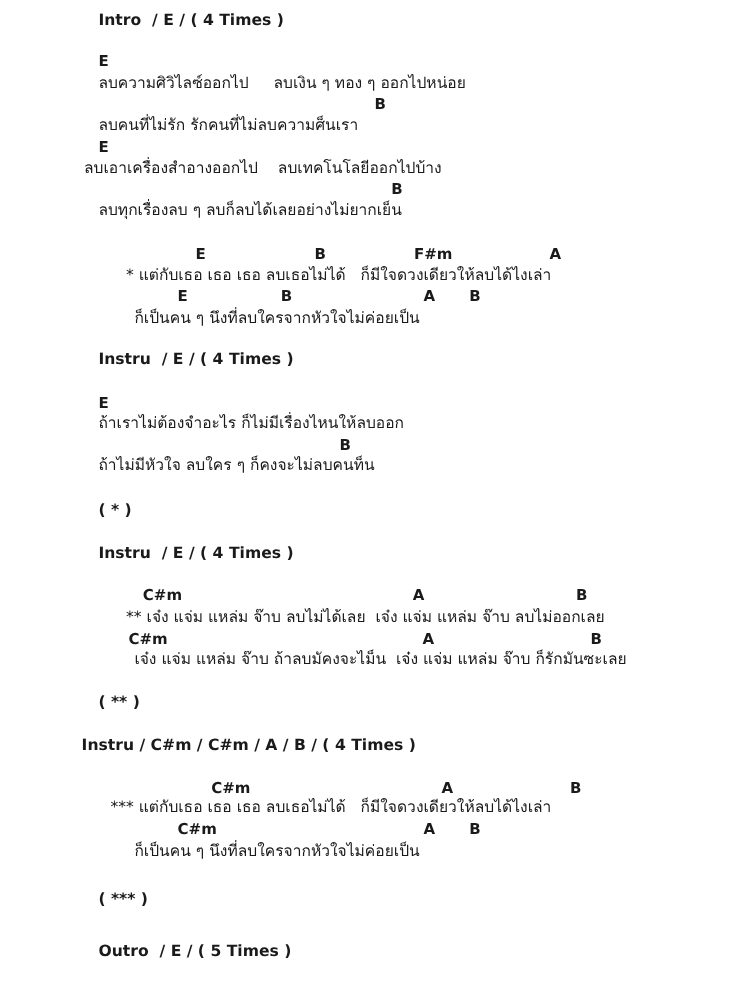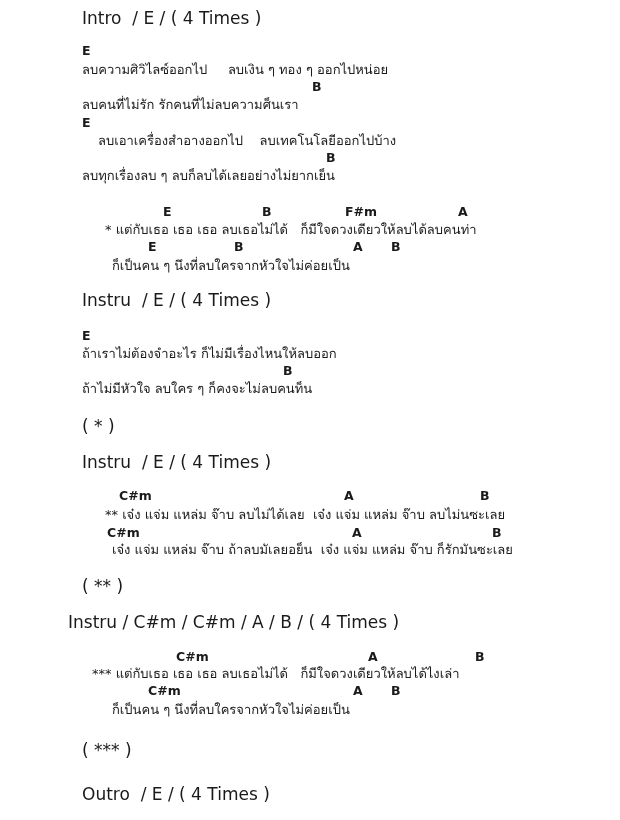--- a/index.html
+++ b/index.html
@@ -1,75 +1,75 @@
 <!DOCTYPE html>
 <html><head>
 <meta charset="utf-8">
 <style>
   html, body { margin:0; padding:0; background:#ffffff; }
   body { width:620px; height:820px; position:relative; overflow:hidden;
          font-family: "DejaVu Sans", "Liberation Sans", sans-serif; color:#1a1a1a; }
   .ln { position:absolute; white-space:pre; font-size:13px; line-height:16px; }
-  .hdr { font-weight:normal; font-size:17px; letter-spacing:0; }
+  .hdr { font-weight:bold; font-size:13px; letter-spacing:0; }
   .chord { font-weight:bold; font-size:12.5px; }
   .lyric { font-size:13px;text-align:center; }
 </style>
 </head>
 <body>
 
 <div class="ln hdr" style="left:82px;top:10px">Intro  / E / ( 4 Times )</div>
 
 <div class="ln chord" style="left:82px;top:43px">E</div>
 <div class="ln lyric" style="left:82px;top:62px">ลบความศิวิไลซ์ออกไป     ลบเงิน ๆ ทอง ๆ ออกไปหน่อย</div>
 <div class="ln chord" style="left:312px;top:79px">B</div>
 <div class="ln lyric" style="left:82px;top:97px">ลบคนที่ไม่รัก รักคนที่ไม่ลบความศ็นเรา</div>
 <div class="ln chord" style="left:82px;top:115px">E</div>
-<div class="ln lyric" style="left:98px;top:133px">ลบเอาเครื่องสำอางออกไป    ลบเทคโนโลยีออกไปบ้าง</div>
+<div class="ln lyric" style="left:70px;top:133px">ลบเอาเครื่องสำอางออกไป    ลบเทคโนโลยีออกไปบ้าง</div>
 <div class="ln chord" style="left:326px;top:150px">B</div>
 <div class="ln lyric" style="left:82px;top:168px">ลบทุกเรื่องลบ ๆ ลบก็ลบได้เลยอย่างไม่ยากเย็น</div>
 
 <div class="ln chord" style="left:163px;top:204px">E</div>
 <div class="ln chord" style="left:262px;top:204px">B</div>
 <div class="ln chord" style="left:345px;top:204px">F#m</div>
 <div class="ln chord" style="left:458px;top:204px">A</div>
-<div class="ln lyric" style="left:105px;top:222px">* แต่กับเธอ เธอ เธอ ลบเธอไม่ได้   ก็มีใจดวงเดียวให้ลบได้ลบคนท่า</div>
+<div class="ln lyric" style="left:105px;top:222px">* แต่กับเธอ เธอ เธอ ลบเธอไม่ได้   ก็มีใจดวงเดียวให้ลบได้ไงเล่า</div>
 <div class="ln chord" style="left:148px;top:239px">E</div>
 <div class="ln chord" style="left:234px;top:239px">B</div>
 <div class="ln chord" style="left:353px;top:239px">A</div>
 <div class="ln chord" style="left:391px;top:239px">B</div>
 <div class="ln lyric" style="left:112px;top:258px">ก็เป็นคน ๆ นึงที่ลบใครจากหัวใจไม่ค่อยเป็น</div>
 
 <div class="ln hdr" style="left:82px;top:292px">Instru  / E / ( 4 Times )</div>
 
 <div class="ln chord" style="left:82px;top:328px">E</div>
 <div class="ln lyric" style="left:82px;top:346px">ถ้าเราไม่ต้องจำอะไร ก็ไม่มีเรื่องไหนให้ลบออก</div>
 <div class="ln chord" style="left:283px;top:363px">B</div>
 <div class="ln lyric" style="left:82px;top:381px">ถ้าไม่มีหัวใจ ลบใคร ๆ ก็คงจะไม่ลบคนท็น</div>
 
 <div class="ln hdr" style="left:82px;top:418px">( * )</div>
 
 <div class="ln hdr" style="left:82px;top:454px">Instru  / E / ( 4 Times )</div>
 
 <div class="ln chord" style="left:119px;top:488px">C#m</div>
 <div class="ln chord" style="left:344px;top:488px">A</div>
 <div class="ln chord" style="left:480px;top:488px">B</div>
-<div class="ln lyric" style="left:105px;top:507px">** เจ๋ง แจ่ม แหล่ม จ๊าบ ลบไม่ได้เลย  เจ๋ง แจ่ม แหล่ม จ๊าบ ลบไม่นซะเลย</div>
+<div class="ln lyric" style="left:105px;top:507px">** เจ๋ง แจ่ม แหล่ม จ๊าบ ลบไม่ได้เลย  เจ๋ง แจ่ม แหล่ม จ๊าบ ลบไม่ออกเลย</div>
 <div class="ln chord" style="left:107px;top:525px">C#m</div>
 <div class="ln chord" style="left:352px;top:525px">A</div>
 <div class="ln chord" style="left:492px;top:525px">B</div>
-<div class="ln lyric" style="left:112px;top:542px">เจ๋ง แจ่ม แหล่ม จ๊าบ ถ้าลบมัเลยอย็น  เจ๋ง แจ่ม แหล่ม จ๊าบ ก็รักมันซะเลย</div>
+<div class="ln lyric" style="left:112px;top:542px">เจ๋ง แจ่ม แหล่ม จ๊าบ ถ้าลบมัคงจะไม็น  เจ๋ง แจ่ม แหล่ม จ๊าบ ก็รักมันซะเลย</div>
 
 <div class="ln hdr" style="left:82px;top:578px">( ** )</div>
 
 <div class="ln hdr" style="left:68px;top:614px">Instru / C#m / C#m / A / B / ( 4 Times )</div>
 
 <div class="ln chord" style="left:176px;top:649px">C#m</div>
 <div class="ln chord" style="left:368px;top:649px">A</div>
 <div class="ln chord" style="left:475px;top:649px">B</div>
 <div class="ln lyric" style="left:92px;top:666px">*** แต่กับเธอ เธอ เธอ ลบเธอไม่ได้   ก็มีใจดวงเดียวให้ลบได้ไงเล่า</div>
 <div class="ln chord" style="left:148px;top:683px">C#m</div>
 <div class="ln chord" style="left:353px;top:683px">A</div>
 <div class="ln chord" style="left:391px;top:683px">B</div>
 <div class="ln lyric" style="left:112px;top:702px">ก็เป็นคน ๆ นึงที่ลบใครจากหัวใจไม่ค่อยเป็น</div>
 
 <div class="ln hdr" style="left:82px;top:742px">( *** )</div>
 
-<div class="ln hdr" style="left:82px;top:786px">Outro  / E / ( 4 Times )</div>
+<div class="ln hdr" style="left:82px;top:786px">Outro  / E / ( 5 Times )</div>
 
 </body></html>

